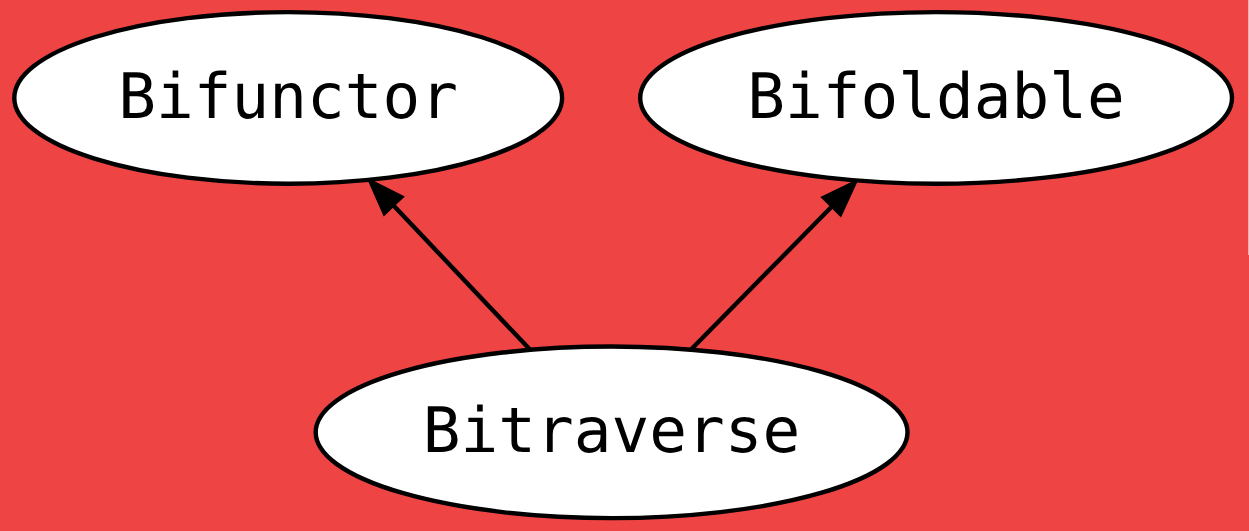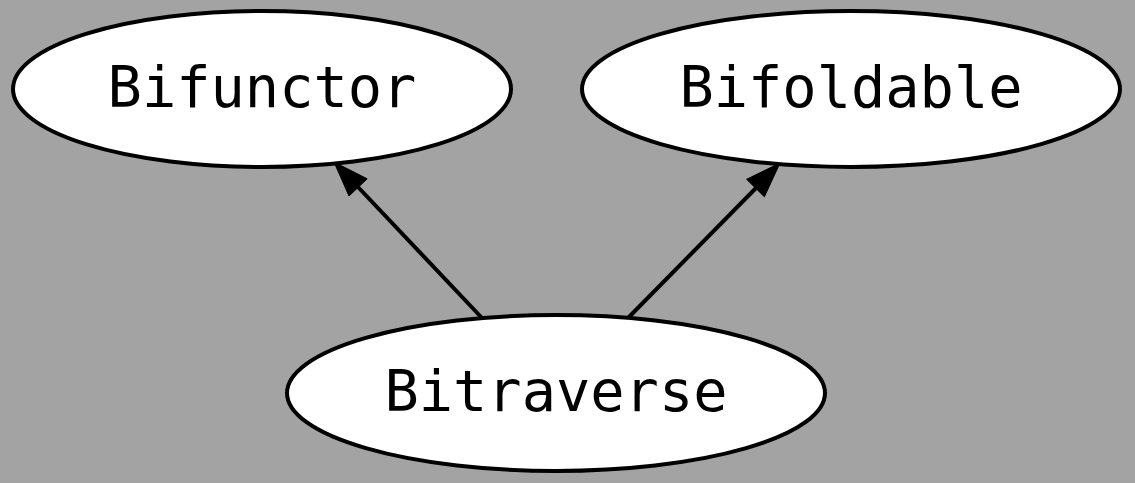--- a/index.html
+++ b/index.html
@@ -3,21 +3,21 @@
 <meta charset="utf-8">
 <style>
   html, body {
     margin: 0;
     padding: 0;
     background: #ffffff;
   }
   .canvas-wrap {
     width: 1135px;
     height: 483px;
-    background: #a3a3a3;
+    background: #ef4444;
     position: relative;
     overflow: hidden;
   }
   svg {
     display: block;
   }
   .node-ellipse {
     fill: #ffffff;
     stroke: #000000;
     stroke-width: 4;

